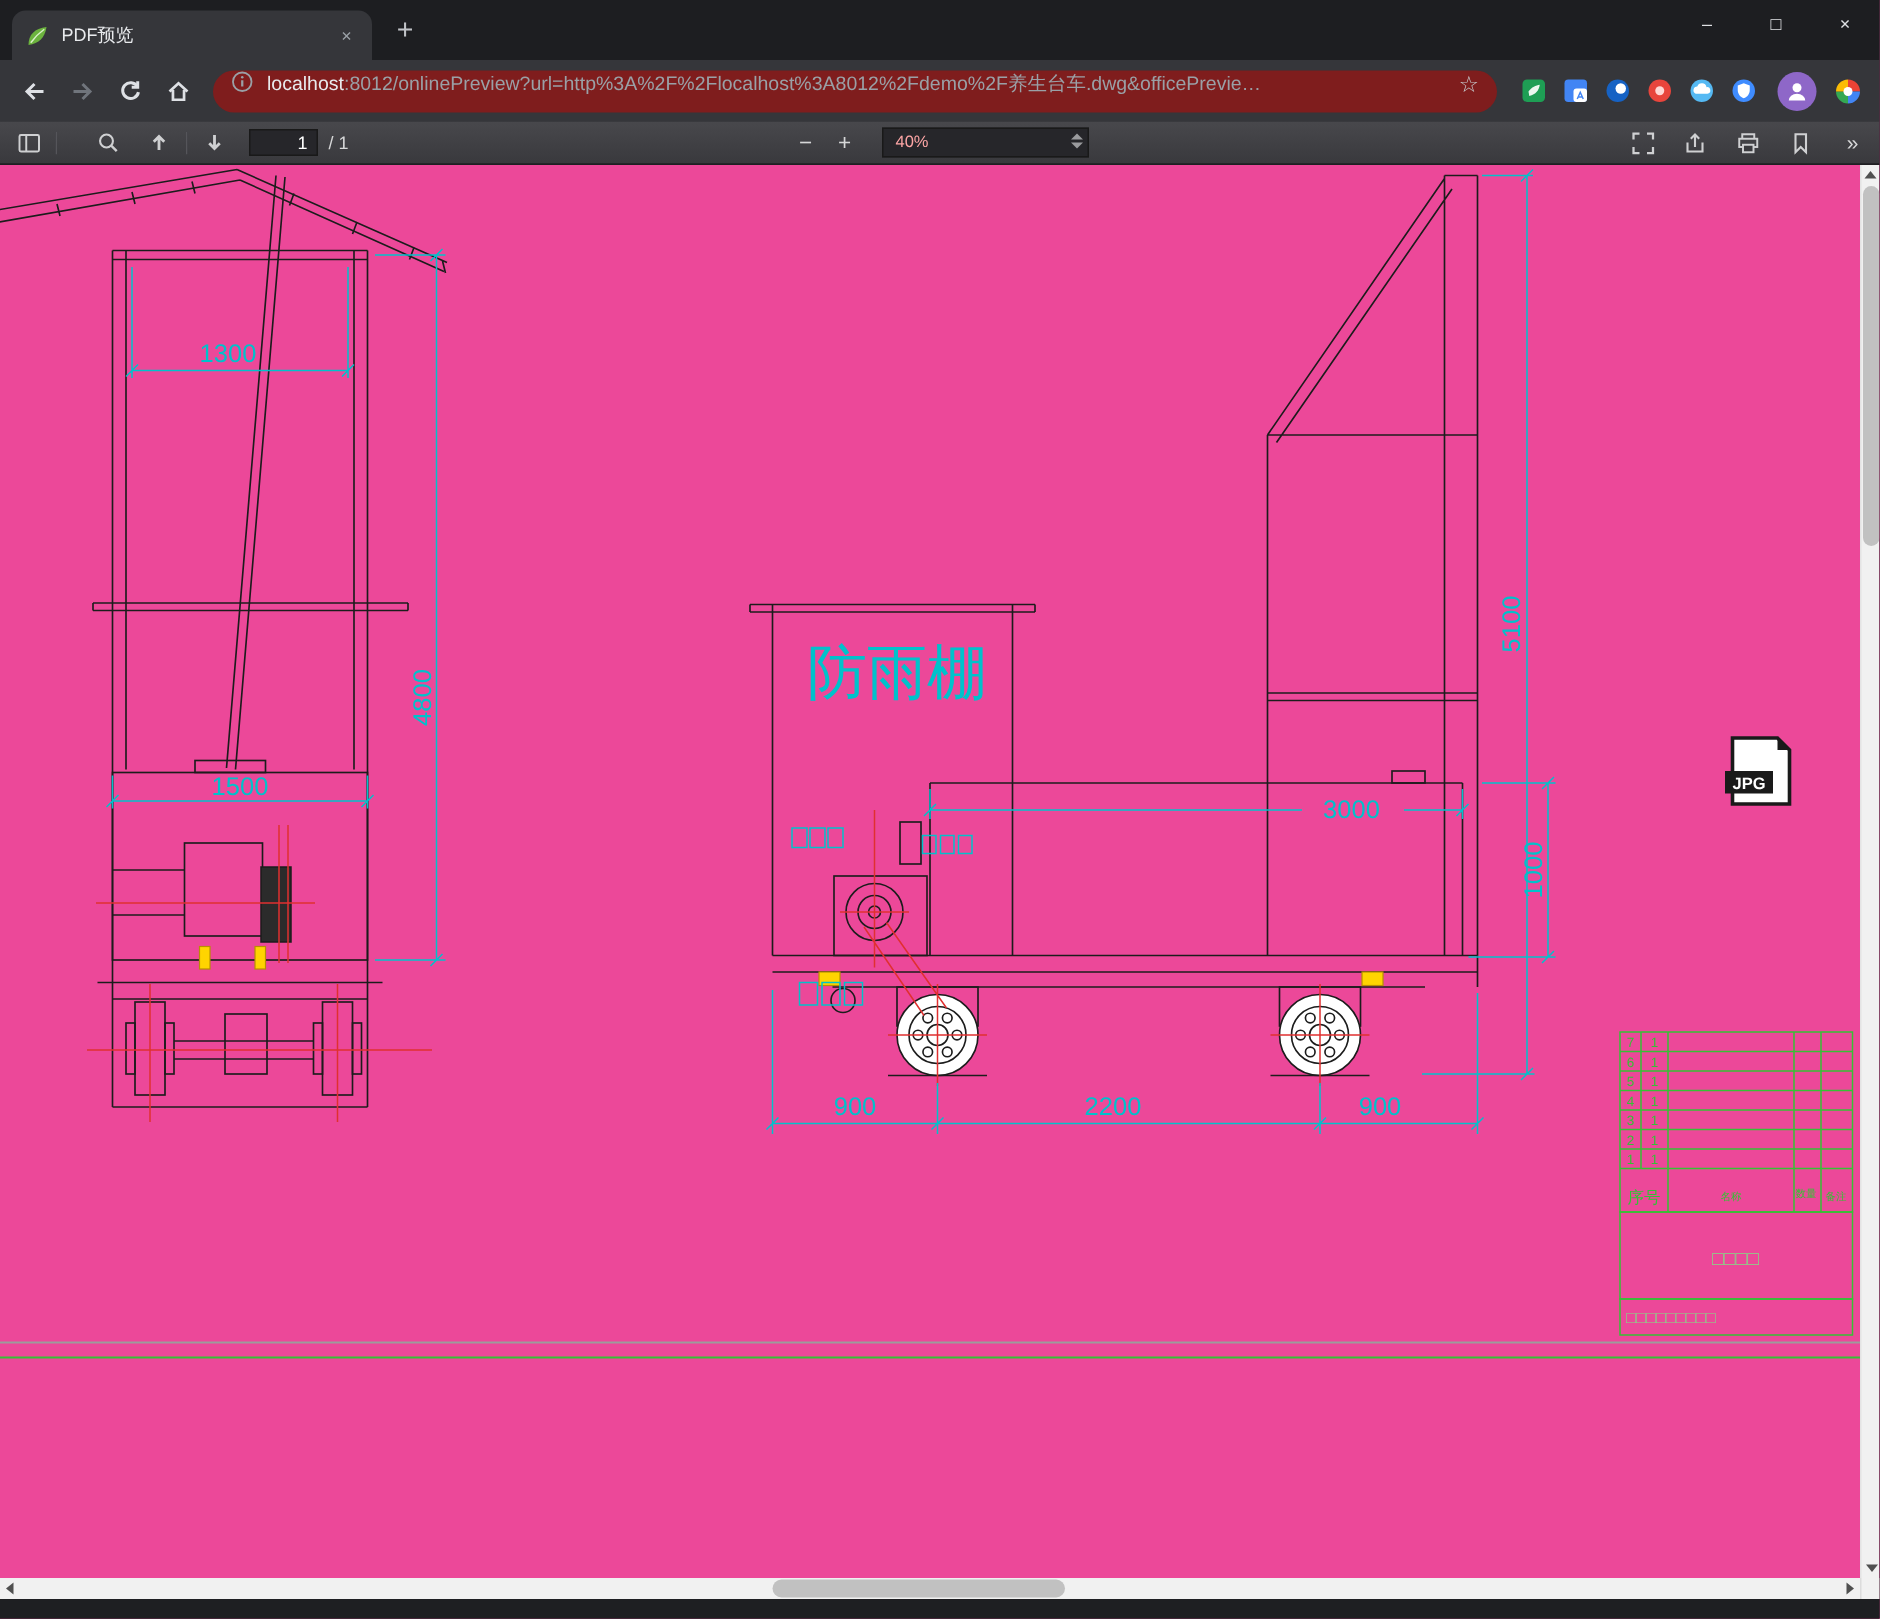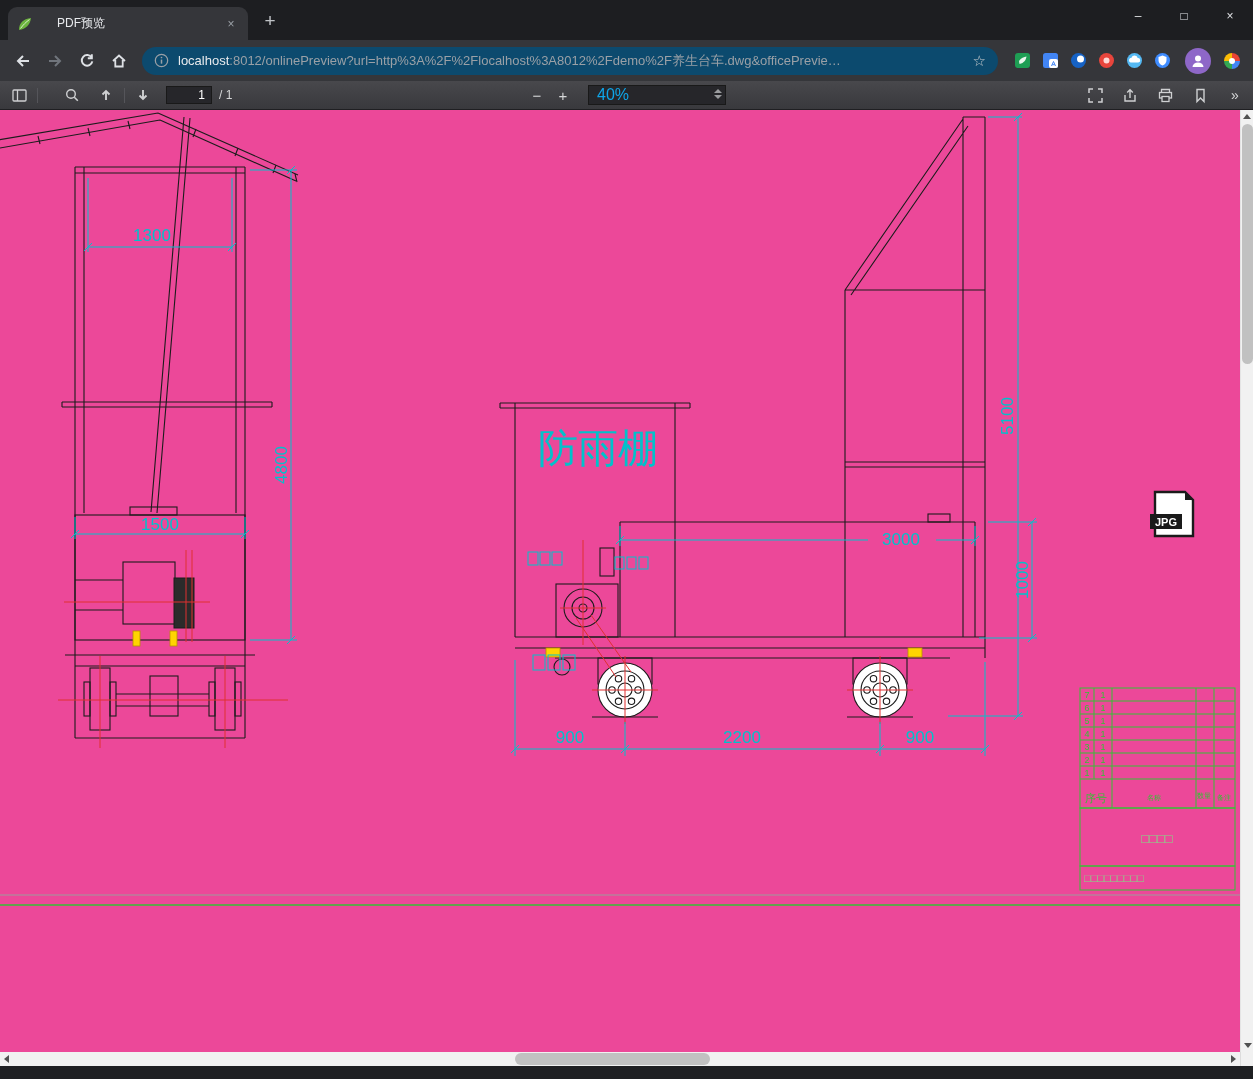--- a/index.html
+++ b/index.html
@@ -3,52 +3,52 @@
 <meta charset="utf-8">
 <style>
   *{margin:0;padding:0;box-sizing:border-box}
   html,body{width:1253px;height:1079px;overflow:hidden;background:#202124;
     font-family:"Liberation Sans","DejaVu Sans",sans-serif}
   .window{width:1253px;height:1079px;display:flex;flex-direction:column}
 
   
   .tabbar{height:40px;background:#1d1e21;display:flex;align-items:flex-end;position:relative;flex:0 0 auto}
   .tab{width:240px;height:33px;margin-left:8px;background:#35363a;border-radius:9px 9px 0 0;
-    display:flex;align-items:center;padding:0 9px;color:#e8eaed;font-size:12px;gap:24px}
+    display:flex;align-items:center;padding:0 9px;color:#e8eaed;font-size:12px;gap:8px}
   .tab-title{flex:1;white-space:nowrap;overflow:hidden}
   .tab-close{color:#9aa0a6;font-size:12px;width:16px;height:16px;display:flex;align-items:center;justify-content:center;border-radius:50%;cursor:pointer}
   .newtab{color:#c0c3c7;font-size:19px;margin:0 0 5px 8px;width:28px;height:28px;display:flex;align-items:center;justify-content:center;border-radius:50%}
   .wincontrols{position:absolute;right:0;top:0;display:flex;height:32px}
   .winbtn{width:46px;display:flex;align-items:center;justify-content:center;color:#dfe1e4;font-size:12px}
 
   
   .navbar{height:41px;background:#35363a;display:flex;align-items:center;padding:0 8px;gap:2px;flex:0 0 auto}
   .navbtn{width:30px;height:30px;display:flex;align-items:center;justify-content:center;border-radius:50%;color:#dee1e5}
   .navbtn.disabled{color:#70757c}
-  .urlbar{flex:1;height:28px;background:#0c4a6e;border-radius:14px;display:flex;align-items:center;
+  .urlbar{flex:1;height:28px;background:#7f1d1d;border-radius:14px;display:flex;align-items:flex-start;
     padding:0 12px;margin:0 6px;font-size:13px;gap:9px;min-width:0}
   .url-text{flex:1;white-space:nowrap;overflow:hidden;color:#9aa0a6}
   .url-host{color:#e8eaed}
   .star{color:#c7cacd;font-size:15px}
   .exticons{display:flex;align-items:center;gap:11px;margin:0 8px}
   .avatar{width:26px;height:26px;border-radius:50%;background:#8e67c8;display:flex;align-items:center;justify-content:center;margin-left:4px}
   .menu-dots{width:26px;height:26px;display:flex;align-items:center;justify-content:center;margin-left:6px}
 
   
   .pdfbar{height:29px;background:linear-gradient(#48484c,#39393d);border-bottom:1px solid #1f1f22;
     display:flex;align-items:center;position:relative;padding:0 6px;color:#d6d7d8;flex:0 0 auto}
   .pbtn{width:26px;height:24px;display:flex;align-items:center;justify-content:center;border-radius:2px}
   .psep{width:1px;height:15px;background:#26262a;border-right:1px solid #55555a;margin:0 5px}
   .pageinput{width:46px;height:18px;background:#26262a;border:1px solid #191919;color:#fff;font-size:12px;
     text-align:right;padding:0 6px;line-height:17px;margin-left:10px;font-family:inherit}
   .pagetotal{font-size:12px;color:#d6d7d8;margin-left:7px}
   .zoomgroup{position:absolute;left:524px;top:2px;display:flex;align-items:center;height:24px}
   .zbtn{width:26px;height:24px;display:flex;align-items:center;justify-content:center;font-size:15px;color:#d6d7d8}
   .zoomselect{width:138px;height:20px;background:#26262a;border:1px solid #191919;display:flex;align-items:center;
-    font-size:16px;color:#0ea5e9;padding-left:8px;position:relative;margin-left:12px}
+    font-size:11px;color:#fca5a5;padding-left:8px;position:relative;margin-left:12px}
   .spinner{position:absolute;right:3px;top:3px;display:flex;flex-direction:column;gap:2px}
   .spin-up{width:0;height:0;border-left:4px solid transparent;border-right:4px solid transparent;border-bottom:4px solid #9a9b9e}
   .spin-dn{width:0;height:0;border-left:4px solid transparent;border-right:4px solid transparent;border-top:4px solid #9a9b9e}
   .rightgroup{position:absolute;right:5px;top:2px;display:flex;align-items:center;gap:9px;height:24px}
   .chev{font-size:14px;color:#d6d7d8}
 
   
   .content{height:942px;background:#ec4899;position:relative;overflow:hidden;flex:0 0 auto}
   .drawing-svg{position:absolute;left:0;top:0;display:block}
   svg text{font-family:"Liberation Sans","DejaVu Sans",sans-serif}

